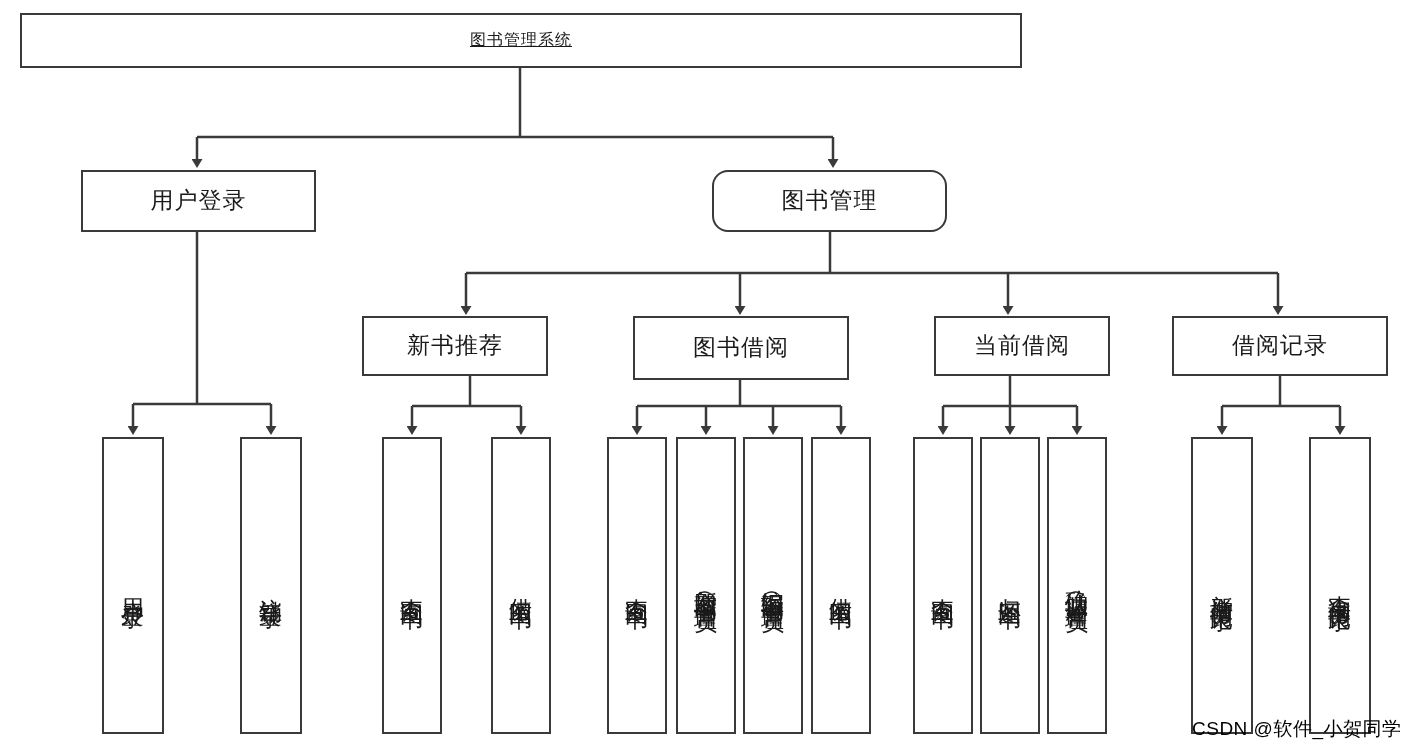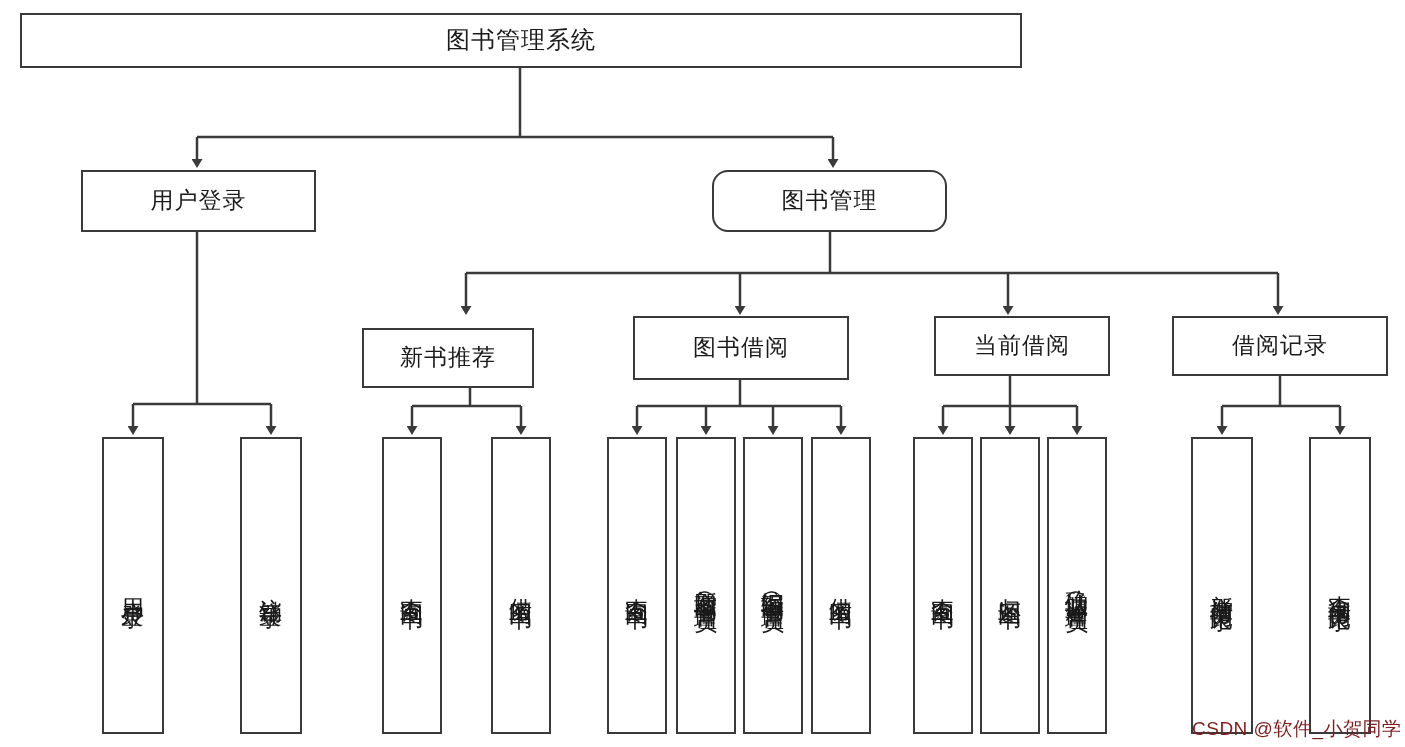--- a/index.html
+++ b/index.html
@@ -38,40 +38,41 @@
   .node .lbl {
     display: block;
     text-align: center;
     line-height: 1.18;
   }
   .h-node .lbl {
     font-size: 23px;
     letter-spacing: 1px;
   }
   .root .lbl {
-    font-size: 24px;
+    font-size: 16px;
     letter-spacing: 1px;
+    text-decoration: underline;
   }
   
   .v-node {
     align-items: center;
     justify-content: center;
   }
   .v-node .lbl {
     writing-mode: vertical-rl;
     text-orientation: upright;
     font-size: 23px;
     line-height: 1.05;
     letter-spacing: 3px;
     max-height: 100%;
   }
   .watermark {
     position: absolute;
     font-size: 19px;
-    color: #7f1d1d;
+    color: #000000;
     white-space: nowrap;
     letter-spacing: 0.5px;
   }
 </style>
 </head>
 <body>
 
 <div id="stage">
 
   <svg class="edges" viewBox="0 0 1405 747">
@@ -128,21 +129,21 @@
     <span class="lbl">图书管理系统</span>
   </div>
 
   <div class="node h-node" style="left:81px; top:170px; width:235px; height:62px;">
     <span class="lbl">用户登录</span>
   </div>
   <div class="node h-node" style="left:712px; top:170px; width:235px; height:62px;border-radius:16px;">
     <span class="lbl">图书管理</span>
   </div>
 
-  <div class="node h-node" style="left:362px; top:328px; width:172px; height:60px;">
+  <div class="node h-node" style="left:362px; top:316px; width:186px; height:60px;">
     <span class="lbl">新书推荐</span>
   </div>
   <div class="node h-node" style="left:633px; top:316px; width:216px; height:64px;">
     <span class="lbl">图书借阅</span>
   </div>
   <div class="node h-node" style="left:934px; top:316px; width:176px; height:60px;">
     <span class="lbl">当前借阅</span>
   </div>
   <div class="node h-node" style="left:1172px; top:316px; width:216px; height:60px;">
     <span class="lbl">借阅记录</span>

